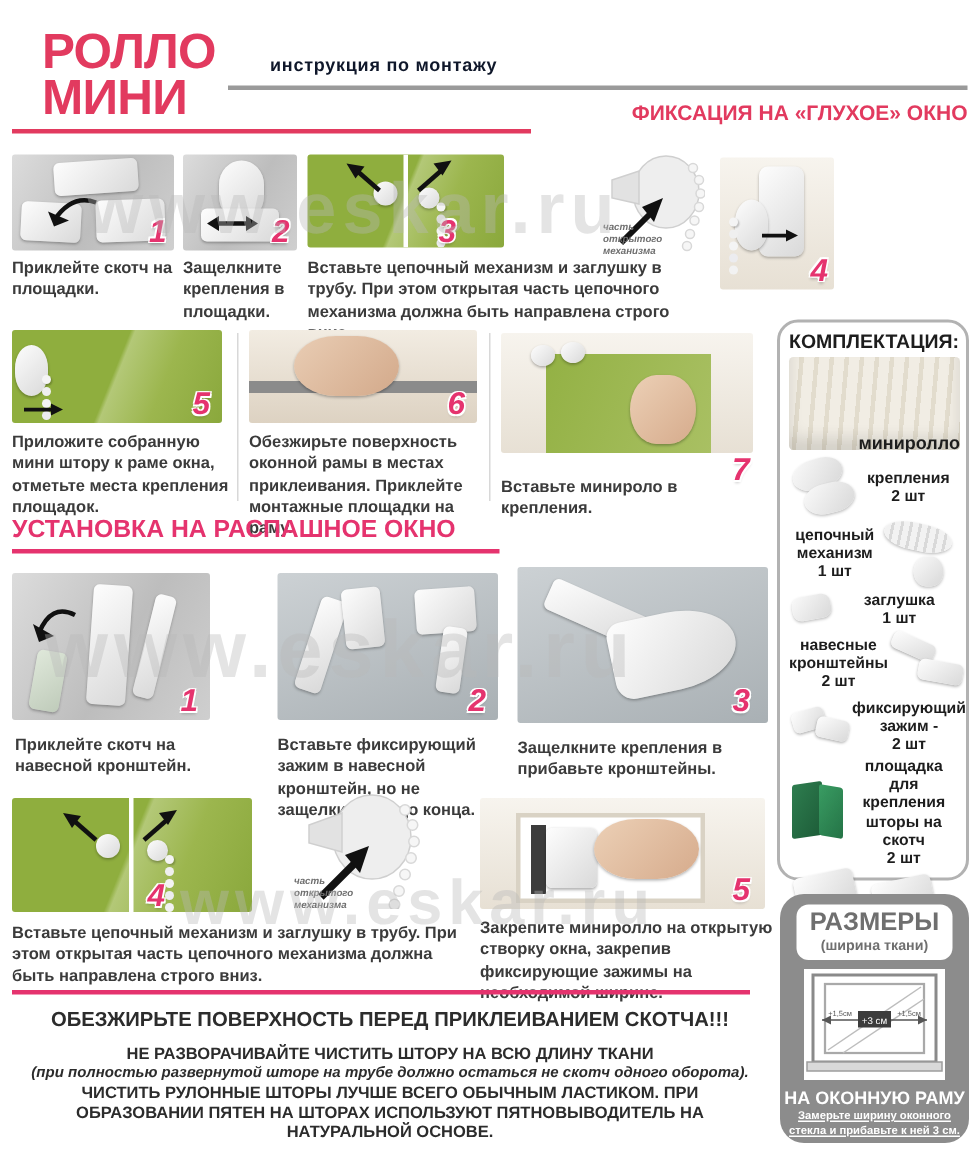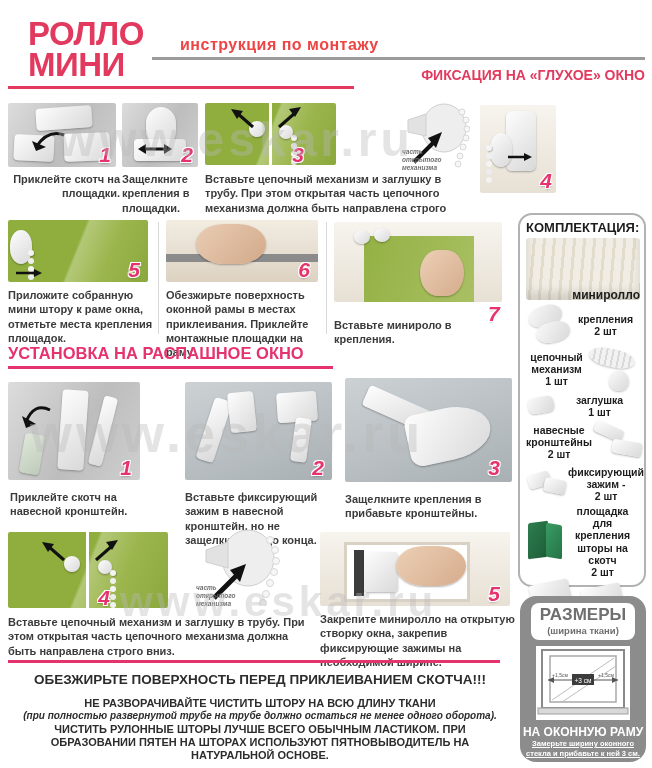--- a/index.html
+++ b/index.html
@@ -2,21 +2,21 @@
 <html><head>
 <meta charset="utf-8">
 <style>
   html,body{margin:0;padding:0;background:#e9e9e9;}
   .page{position:relative;width:652px;height:768px;background:#ffffff;overflow:hidden;
         font-family:"Liberation Sans","DejaVu Sans",sans-serif;color:#3b3b3b;}
   
   .logo{position:absolute;left:28px;top:18px;font-size:33px;font-weight:800;line-height:.95;
         color:#e23a5f;letter-spacing:-.5px;}
   .rule-pink-logo{position:absolute;left:8px;top:86px;width:346px;height:3px;background:#e23a5f;}
-  .subtitle{position:absolute;left:180px;top:36px;font-size:16px;font-weight:700;color:#ef4444;letter-spacing:.5px;}
+  .subtitle{position:absolute;left:180px;top:36px;font-size:12px;font-weight:700;color:#0f172a;letter-spacing:.5px;}
   .rule-gray{position:absolute;left:152px;top:57px;width:493px;height:3px;background:#9a9a9a;}
   .s1-title{position:absolute;right:7px;top:67px;font-size:14px;font-weight:800;color:#e23a5f;}
   
   .photo{position:absolute;overflow:hidden;border-radius:2px;}
   .ph-gray{background:linear-gradient(120deg,#dcdcdc,#bdbdbd 55%,#cfcfcf);}
   .ph-steel{background:linear-gradient(160deg,#ccd1d4,#a9b0b4);}
   .ph-green{background:linear-gradient(112deg,#8fae3e 48%,#b3c877 50%,#9cb64e 70%,#8aa83c);}
   .ph-beige{background:linear-gradient(180deg,#f2ece2,#ddd2c2);}
   .ph-window{background:linear-gradient(180deg,#f7f4ee,#e7e0d4);}
   .part{position:absolute;background:linear-gradient(135deg,#fdfdfd,#d9d9d9);border-radius:4px;
@@ -82,21 +82,21 @@
   <div class="photo ph-gray" style="left:8px;top:103px;width:108px;height:64px;">
     <div class="part" style="left:28px;top:4px;width:56px;height:22px;transform:rotate(-4deg);"></div>
     <div class="part" style="left:6px;top:32px;width:40px;height:26px;transform:rotate(3deg);"></div>
     <div class="part" style="left:56px;top:30px;width:46px;height:28px;transform:rotate(-2deg);"></div>
     <svg width="40" height="26" style="position:absolute;left:22px;top:28px;">
       <path d="M34 4 Q18 -2 6 16" fill="none" stroke="#111" stroke-width="3"></path>
         <path d="M2 10 l4 10 10-4z" fill="#111"></path>
       </svg>
     <div class="num" style="right:5px;bottom:2px;">1</div>
   </div>
-  <div class="cap" style="left:8px;top:172px;width:112px;text-align:right;">Приклейте скотч на площадки.</div>
+  <div class="cap" style="left:8px;top:172px;width:112px;">Приклейте скотч на площадки.</div>
 
   <div class="photo ph-gray" style="left:122px;top:103px;width:76px;height:64px;">
     <div class="part" style="left:24px;top:4px;width:30px;height:40px;border-radius:50%/40%;"></div>
     <div class="part" style="left:12px;top:36px;width:52px;height:22px;"></div>
     <svg width="36" height="16" style="position:absolute;left:16px;top:38px;">
       <path d="M4 8 L30 8" stroke="#111" stroke-width="3"></path>
         <path d="M34 8 l-8 -5 v10z" fill="#111"></path>
         <path d="M0 8 l8 -5 v10z" fill="#111"></path>
       </svg>
     <div class="num" style="right:5px;bottom:2px;">2</div>
@@ -250,21 +250,21 @@
     <div class="part" style="left:44px;top:20px;width:34px;height:40px;"></div>
     <div class="part" style="left:76px;top:14px;width:70px;height:40px;border-radius:40%/50%;background:linear-gradient(135deg,#ecd0b6,#d6ab8c);"></div>
     <div class="num" style="right:10px;bottom:2px;">5</div>
   </div>
   <div class="cap" style="left:320px;top:612px;width:200px;">Закрепите миниролло на открытую створку окна, закрепив фиксирующие зажимы на необходимой ширине.</div>
 
   <div class="rule-pink-bottom"></div>
 
   <div class="f-warn">ОБЕЗЖИРЬТЕ ПОВЕРХНОСТЬ ПЕРЕД ПРИКЛЕИВАНИЕМ СКОТЧА!!!</div>
   <div class="f-l1">НЕ РАЗВОРАЧИВАЙТЕ ЧИСТИТЬ ШТОРУ НА ВСЮ ДЛИНУ ТКАНИ</div>
-  <div class="f-l2">(при полностью развернутой трубе на трубе должно остаться не менее одного оборота).</div>
+  <div class="f-l2">(при полностью развернутой шторе на трубе должно остаться не скотч одного оборота).</div>
   <div class="f-l3">ЧИСТИТЬ РУЛОННЫЕ ШТОРЫ ЛУЧШЕ ВСЕГО ОБЫЧНЫМ ЛАСТИКОМ. ПРИ ОБРАЗОВАНИИ ПЯТЕН НА ШТОРАХ ИСПОЛЬЗУЮТ ПЯТНОВЫВОДИТЕЛЬ НА НАТУРАЛЬНОЙ ОСНОВЕ.</div>
 
   <div class="kit">
     <div class="kit-title">КОМПЛЕКТАЦИЯ:</div>
     <div class="kit-roll">
       <div class="kit-roll-label">миниролло</div>
     </div>
     <div class="krow" style="margin-top:6px;">
       <div class="kimg" style="width:46px;height:38px;">
         <div class="oval" style="position:absolute;left:2px;top:0;width:34px;height:20px;transform:rotate(-18deg);"></div>

